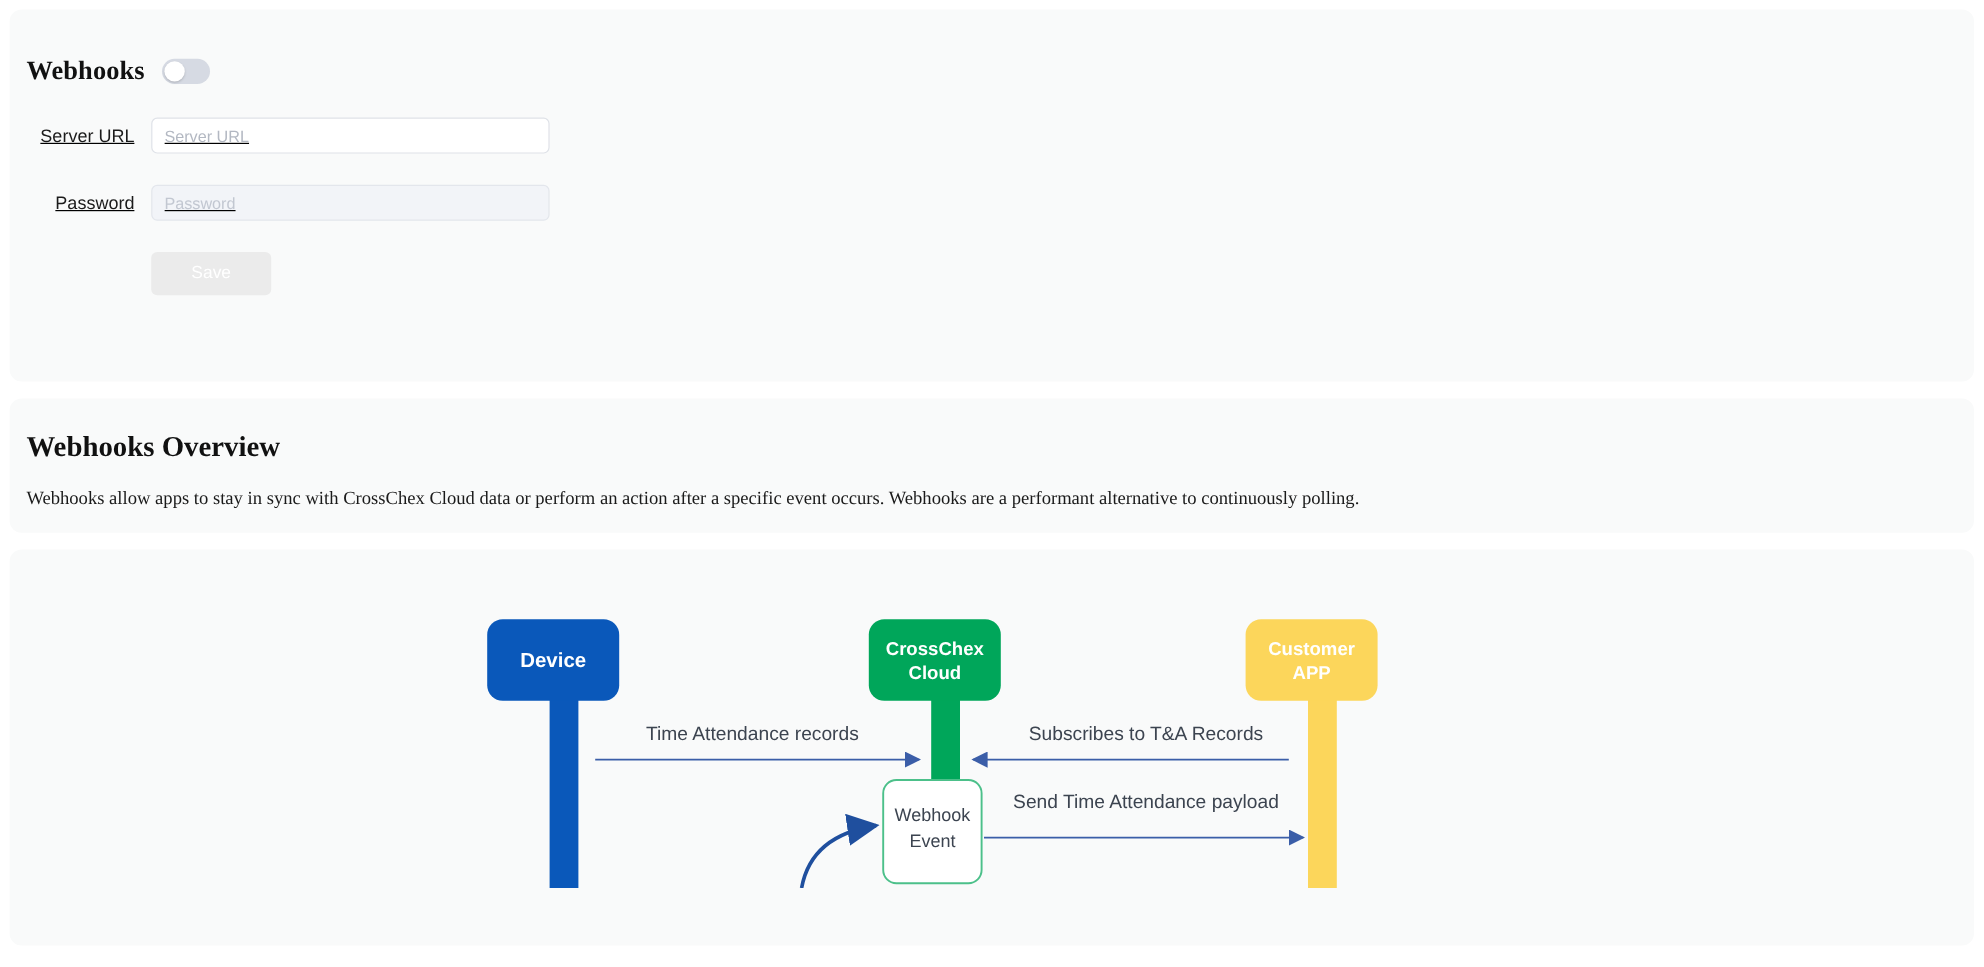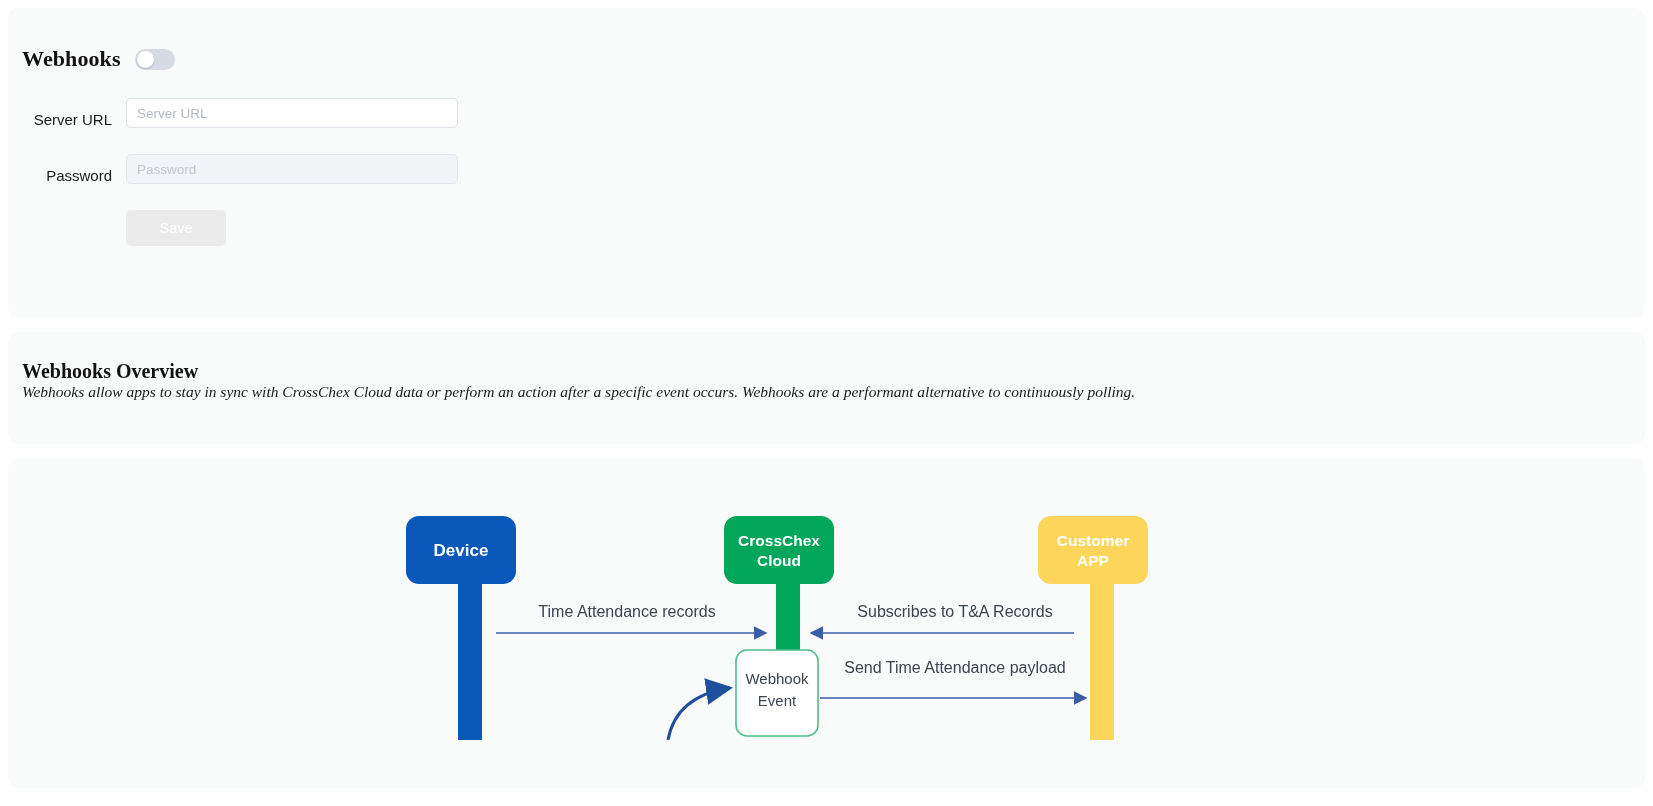--- a/index.html
+++ b/index.html
@@ -66,23 +66,24 @@
   .settings-desc {
     font-family: "Liberation Sans", sans-serif;
     font-size: 15.5px;
     color: #1b1b1b;
     padding-left: 14px;
     margin-top: 22px;
   }
 
   .field-row {
     display: flex;
-    align-items: flex-end;
+    align-items: center;
     margin-top: 26px;
     padding-left: 14px;
+    text-decoration: underline;
   }
   .field-label {
     width: 90px;
     text-align: right;
     font-size: 15px;
     color: #1b1b1b;
     margin-right: 14px;
     font-family: "Liberation Sans", sans-serif;
   }
   .field-input {
@@ -118,30 +119,30 @@
     color: #ffffff;
     font-size: 14.5px;
     font-family: "Liberation Sans", sans-serif;
     cursor: default;
   }
 
   
   .section-title {
     font-family: "Liberation Serif", serif;
     font-weight: bold;
-    font-size: 20px;
+    font-size: 24px;
     color: #111111;
     padding-left: 14px;
   }
   .section-text {
     font-family: "Liberation Serif", serif;
     font-size: 15.5px;
     color: #1a1a1a;
     padding-left: 14px;
-    font-style: italic;
+    margin-top: 20px;
   }
 
   
   .diagram-wrap {
     position: relative;
     margin-top: 24px;
     height: 230px;
   }
   .diagram-svg { display: block; }
 </style>

